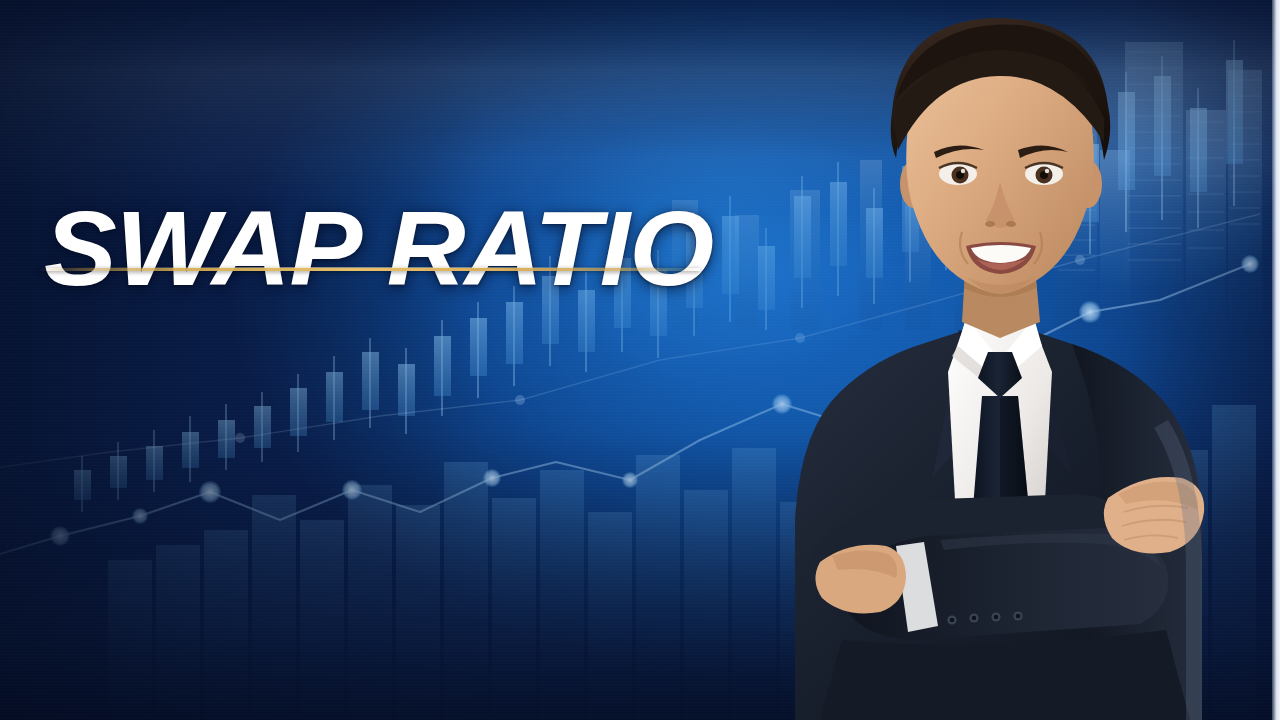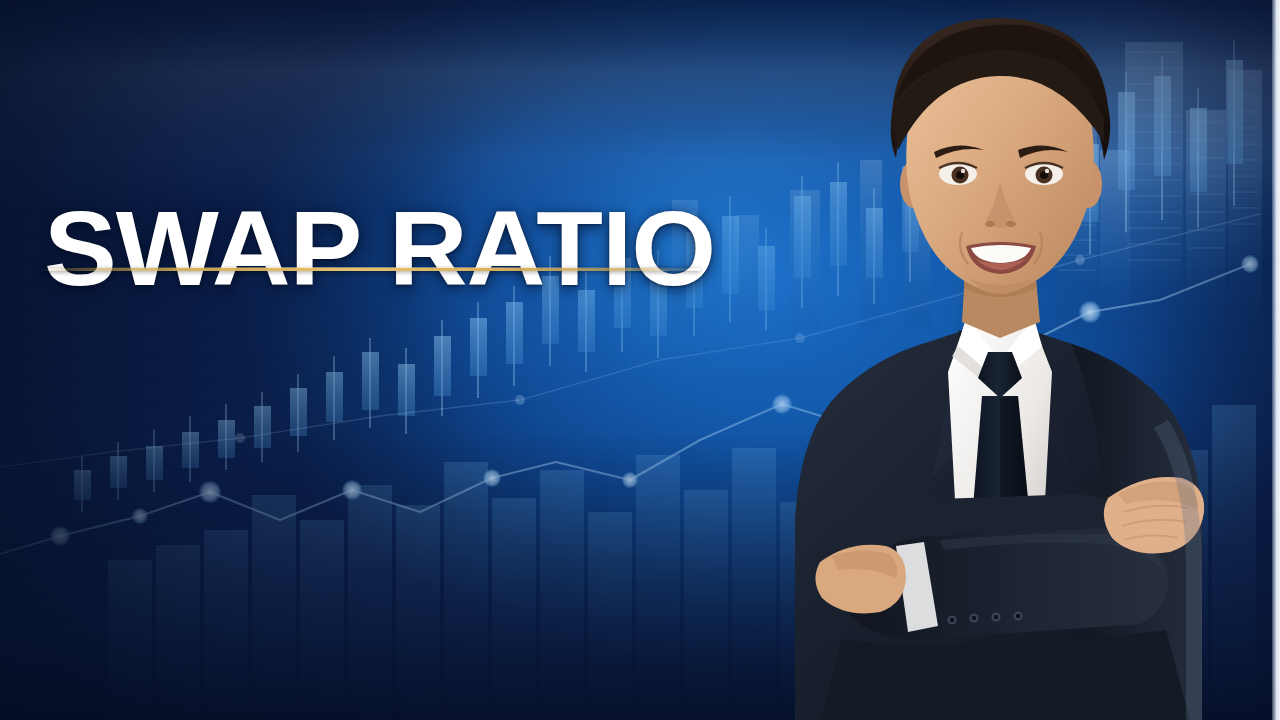--- a/index.html
+++ b/index.html
@@ -2,20 +2,21 @@
 <html><head>
 <meta charset="utf-8">
 <title>Swap Ratio Thumbnail</title>
 <style>
   html,body{margin:0;padding:0;background:#000;}
   *{box-sizing:border-box;}
   #stage{
     position:relative;width:1280px;height:720px;overflow:hidden;
     font-family:"Liberation Sans",sans-serif;
     background:#0f172a;
+    font-style:italic;
   }
 
   
   .layer{position:absolute;inset:0;}
 
   
   #bg-base{
     background:
       radial-gradient(ellipse 560px 400px at 790px 285px, #1464c0 0%, #115aad 30%, #0e4690 58%, #0b2f68 82%, #0a2152 100%),
       linear-gradient(160deg,#0c1f4d 0%,#0d2a63 45%,#0a1c44 100%);

